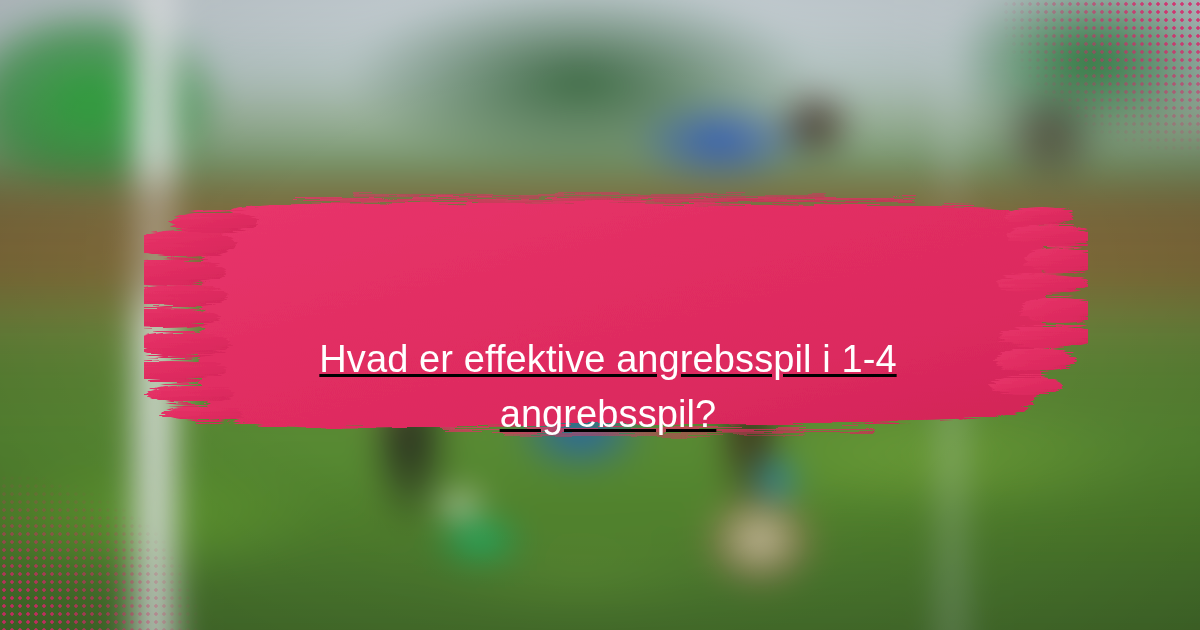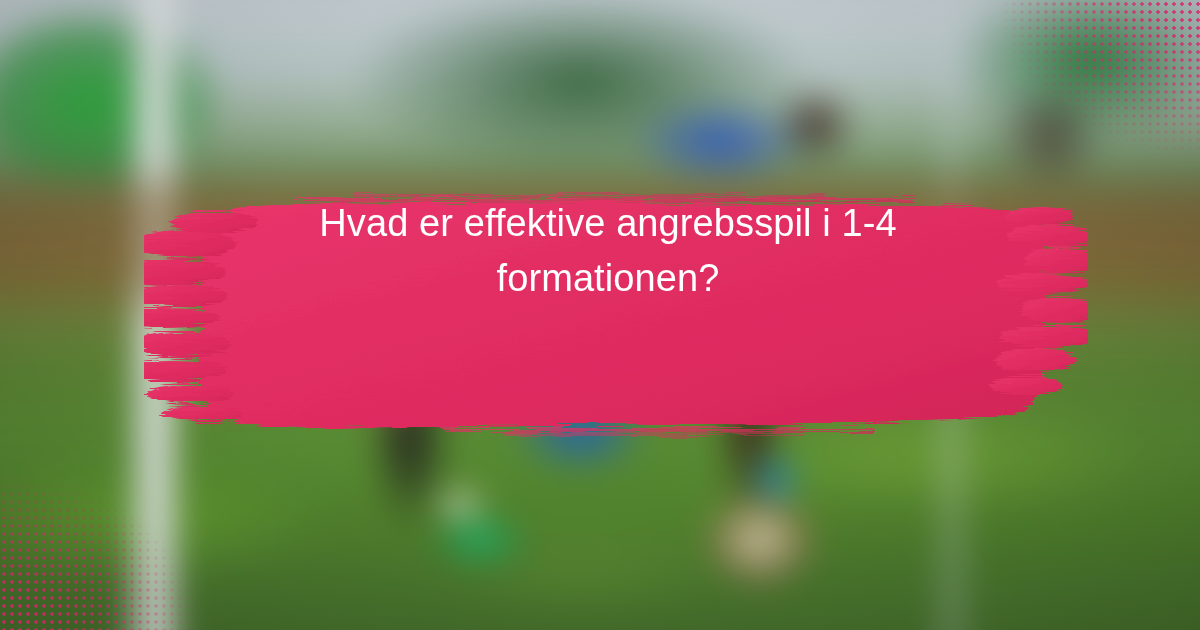--- a/index.html
+++ b/index.html
@@ -108,22 +108,23 @@
             mask-image:radial-gradient(ellipse 230px 180px at 0% 100%, #000 20%, rgba(0,0,0,.55) 55%, rgba(0,0,0,0) 88%);
   }
 
   
   .banner-wrap{
     position:absolute;
     left:16px; right:0;
     top:192px;
     height:250px;
     display:flex;
-    align-items:flex-start;
+    align-items:flex-end;
     justify-content:center;
+    text-decoration:underline;
   }
   .brush{
     position:absolute;
     left:128px; top:0;
     width:944px; height:250px;
     overflow:visible;
   }
   .brush svg{ display:block; width:944px; height:250px; }
 
   .headline{
@@ -211,17 +212,17 @@
           <rect x="150" y="6" width="620" height="4" fill="url(#pinkGrad)" opacity=".75"></rect>
           <rect x="210" y="2" width="470" height="3" fill="url(#pinkGrad)" opacity=".5"></rect>
           <rect x="300" y="236" width="430" height="4" fill="url(#pinkGrad)" opacity=".7"></rect>
           <rect x="360" y="241" width="300" height="3" fill="url(#pinkGrad)" opacity=".45"></rect>
         </g>
       </svg>
     </div>
 
     <h1 class="headline">
       <span>Hvad er effektive angrebsspil i 1-4</span><br>
-      <span>formationen?</span>
+      <span>angrebsspil?</span>
     </h1>
 
   </div>
 </div>
 
 </body></html>

